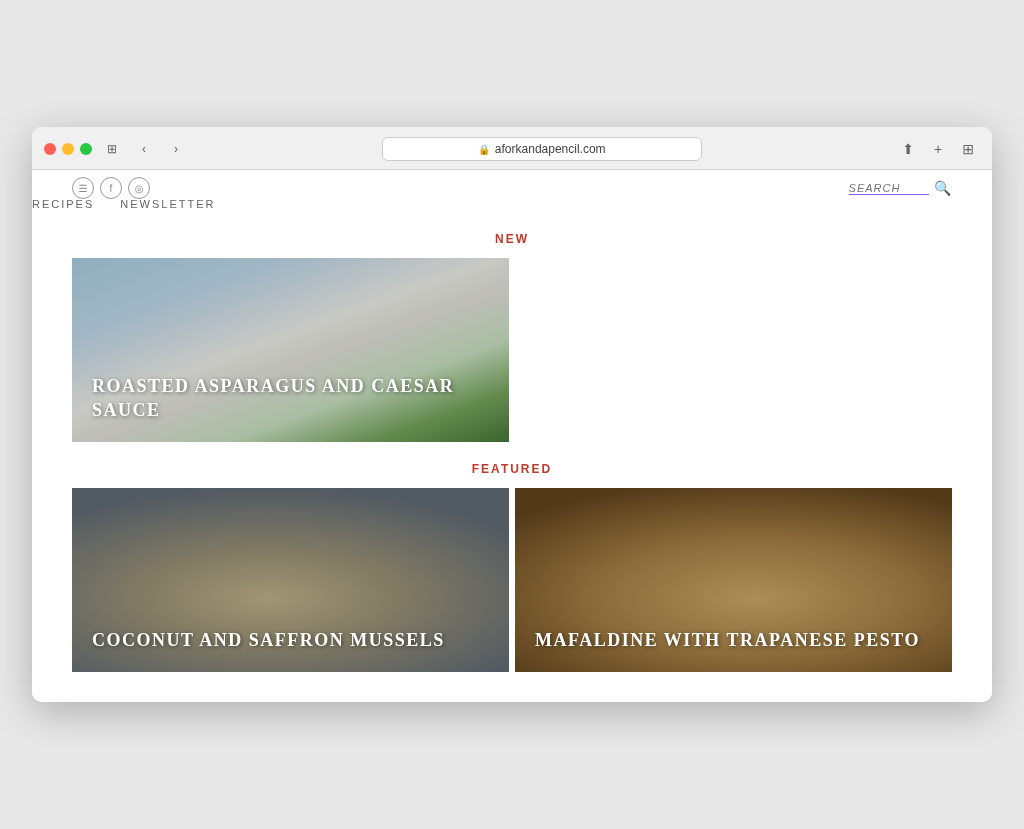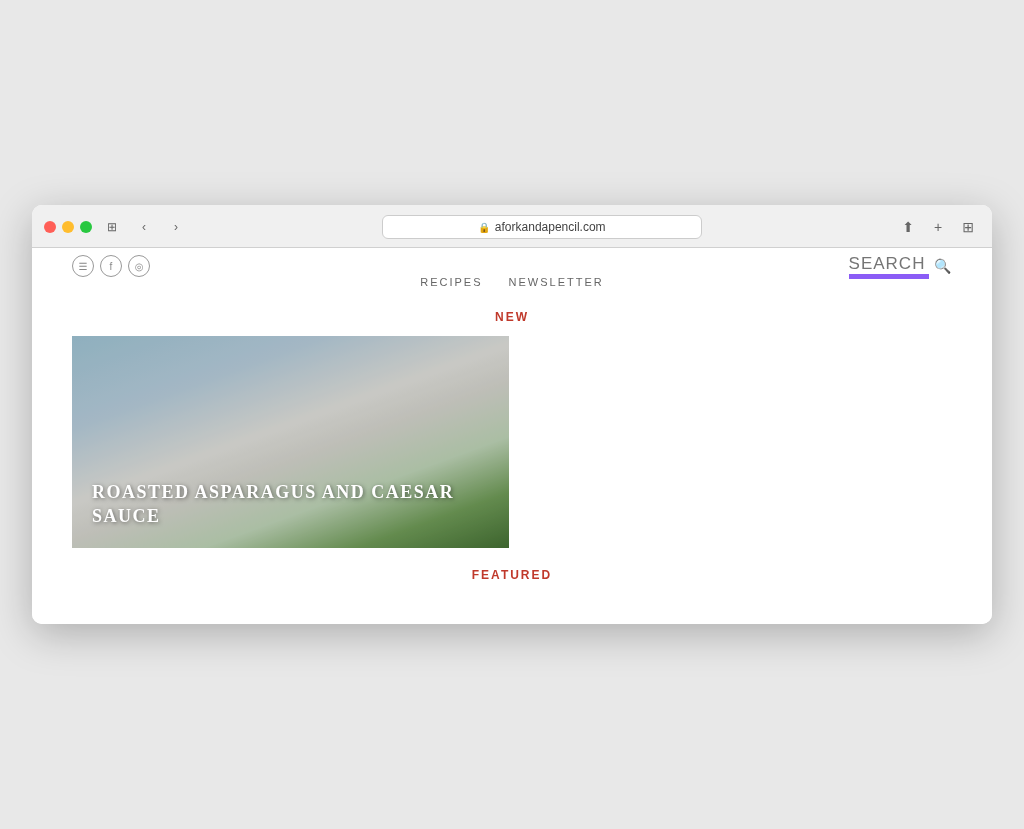--- a/index.html
+++ b/index.html
@@ -140,41 +140,41 @@
     }
     .search-area {
       position: absolute;
       right: 40px;
       display: flex;
       align-items: center;
       gap: 6px;
     }
     .search-input {
       border: none;
-      border-bottom: 5px solid #8b5cf6;
+      border-bottom: 1px solid #8b5cf6;
       outline: none;
-      font-size: 17px;
+      font-size: 11px;
       color: #aaa;
       letter-spacing: 1px;
       width: 80px;
       background: transparent;
       text-transform: uppercase;
+      font-style: italic;
     }
     .search-icon-btn {
       background: none;
       border: none;
       cursor: pointer;
       color: #888;
       font-size: 14px;
     }
 
     
     .site-nav {
       display: flex;
-      justify-content: center;
       gap: 26px;
       padding: 10px 0 14px;
     }
     .site-nav a {
       text-decoration: none;
       font-size: 11px;
       letter-spacing: 2px;
       color: #666;
       text-transform: uppercase;
       font-family: -apple-system, sans-serif;
@@ -196,21 +196,21 @@
     .recipe-grid {
       display: grid;
       grid-template-columns: 1fr 1fr;
       gap: 6px;
       padding: 0 40px;
     }
 
     .recipe-card {
       position: relative;
       overflow: hidden;
-      height: 212px;
+      height: 184px;
       cursor: pointer;
     }
 
     .recipe-overlay {
       position: absolute;
       inset: 0;
       background: rgba(0,0,0,0.18);
       display: flex;
       align-items: flex-end;
       padding: 20px;
@@ -328,17 +328,31 @@
         <div class="recipe-overlay">
           <span class="recipe-title">ROASTED ASPARAGUS AND CAESAR SAUCE</span>
         </div>
       </div>
     </div>
 
     <div class="section-spacer"></div>
 
     <div class="section-label featured">FEATURED</div>
 
+    <div class="recipe-grid">
+      <div class="recipe-card">
+        <div class="food-img food-mussels"></div>
+        <div class="recipe-overlay">
+          <span class="recipe-title">COCONUT AND SAFFRON MUSSELS</span>
+        </div>
+      </div>
+      <div class="recipe-card">
+        <div class="food-img food-pasta"></div>
+        <div class="recipe-overlay">
+          <span class="recipe-title">MAFALDINE WITH TRAPANESE PESTO</span>
+        </div>
+      </div>
+    </div>
 
     <div style="height:30px"></div>
 
   </div>
 </div>
 
 </body></html>

